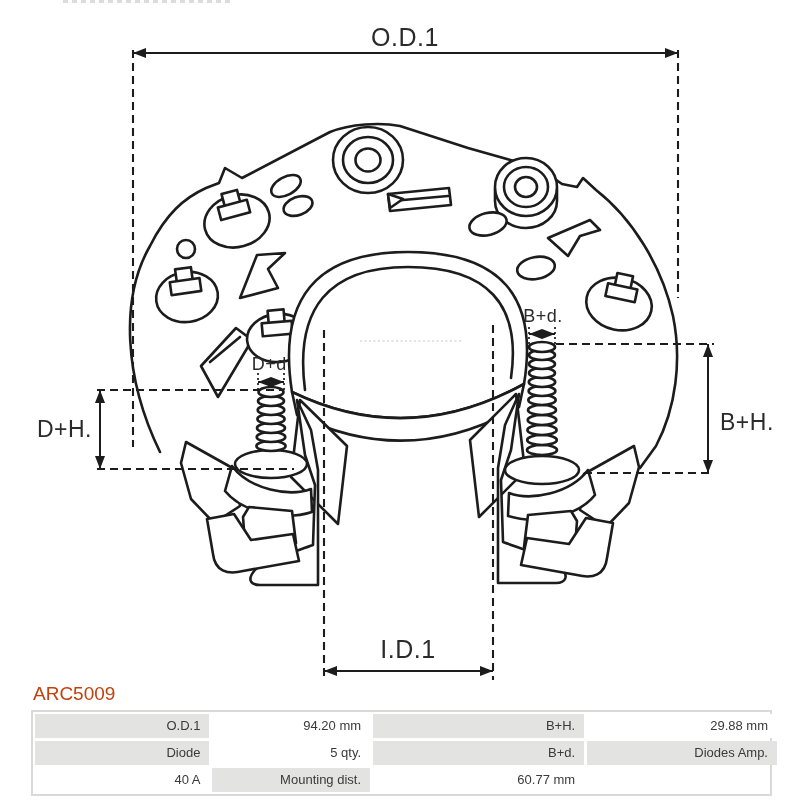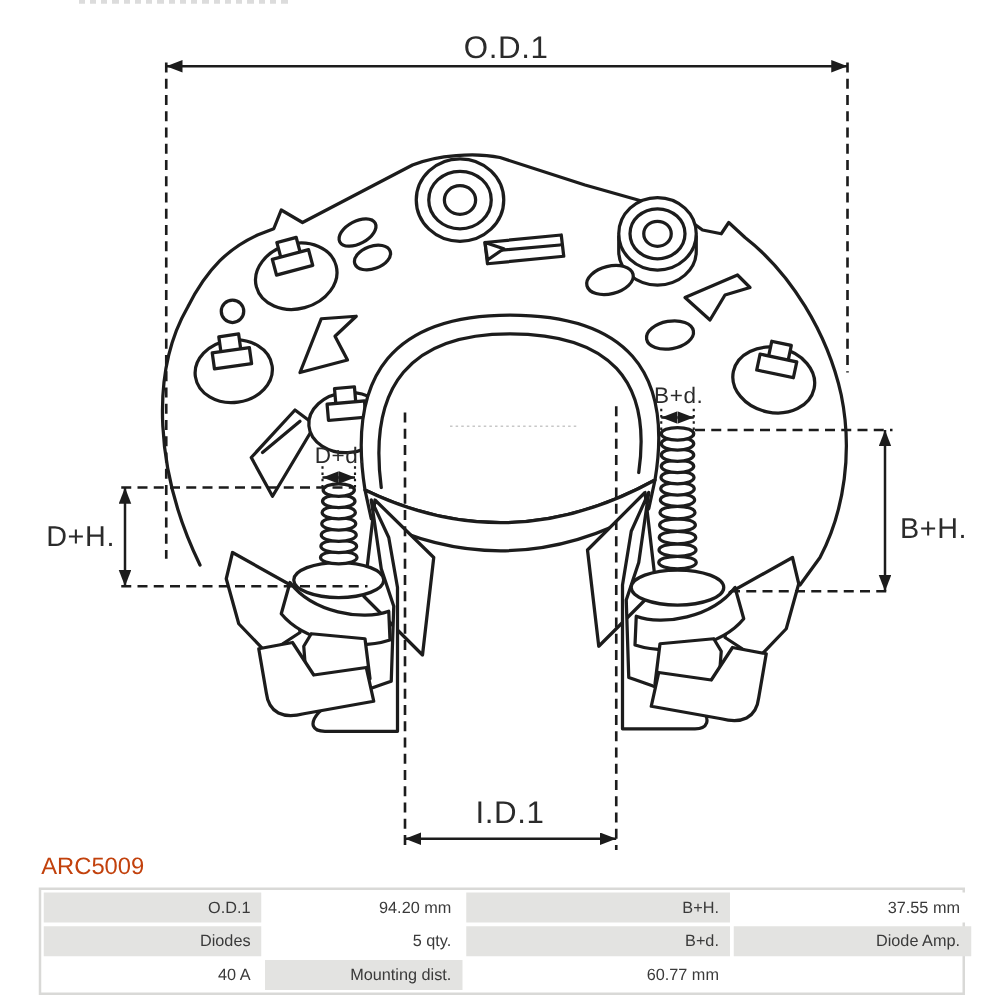--- a/index.html
+++ b/index.html
@@ -216,25 +216,25 @@
       <text class="dimlabel-lg" x="408" y="658" text-anchor="middle">I.D.1</text>
     </g>
   </svg>
 
   <div id="part-number">ARC5009</div>
 
   <div id="spec-table">
     <div class="cell label">O.D.1</div>
     <div class="cell value">94.20 mm</div>
     <div class="cell label">B+H.</div>
-    <div class="cell value">37.55 mm</div>
-
-    <div class="cell label">Diodes</div>
+    <div class="cell value">29.88 mm</div>
+
+    <div class="cell label">Diode</div>
     <div class="cell value">5 qty.</div>
     <div class="cell label">B+d.</div>
 
-    <div class="cell label">Diode Amp.</div>
+    <div class="cell label">Diodes Amp.</div>
     <div class="cell value">40 A</div>
     <div class="cell label">Mounting dist.</div>
     <div class="cell value">60.77 mm</div>
   </div>
 
 </div>
 
 </body></html>

